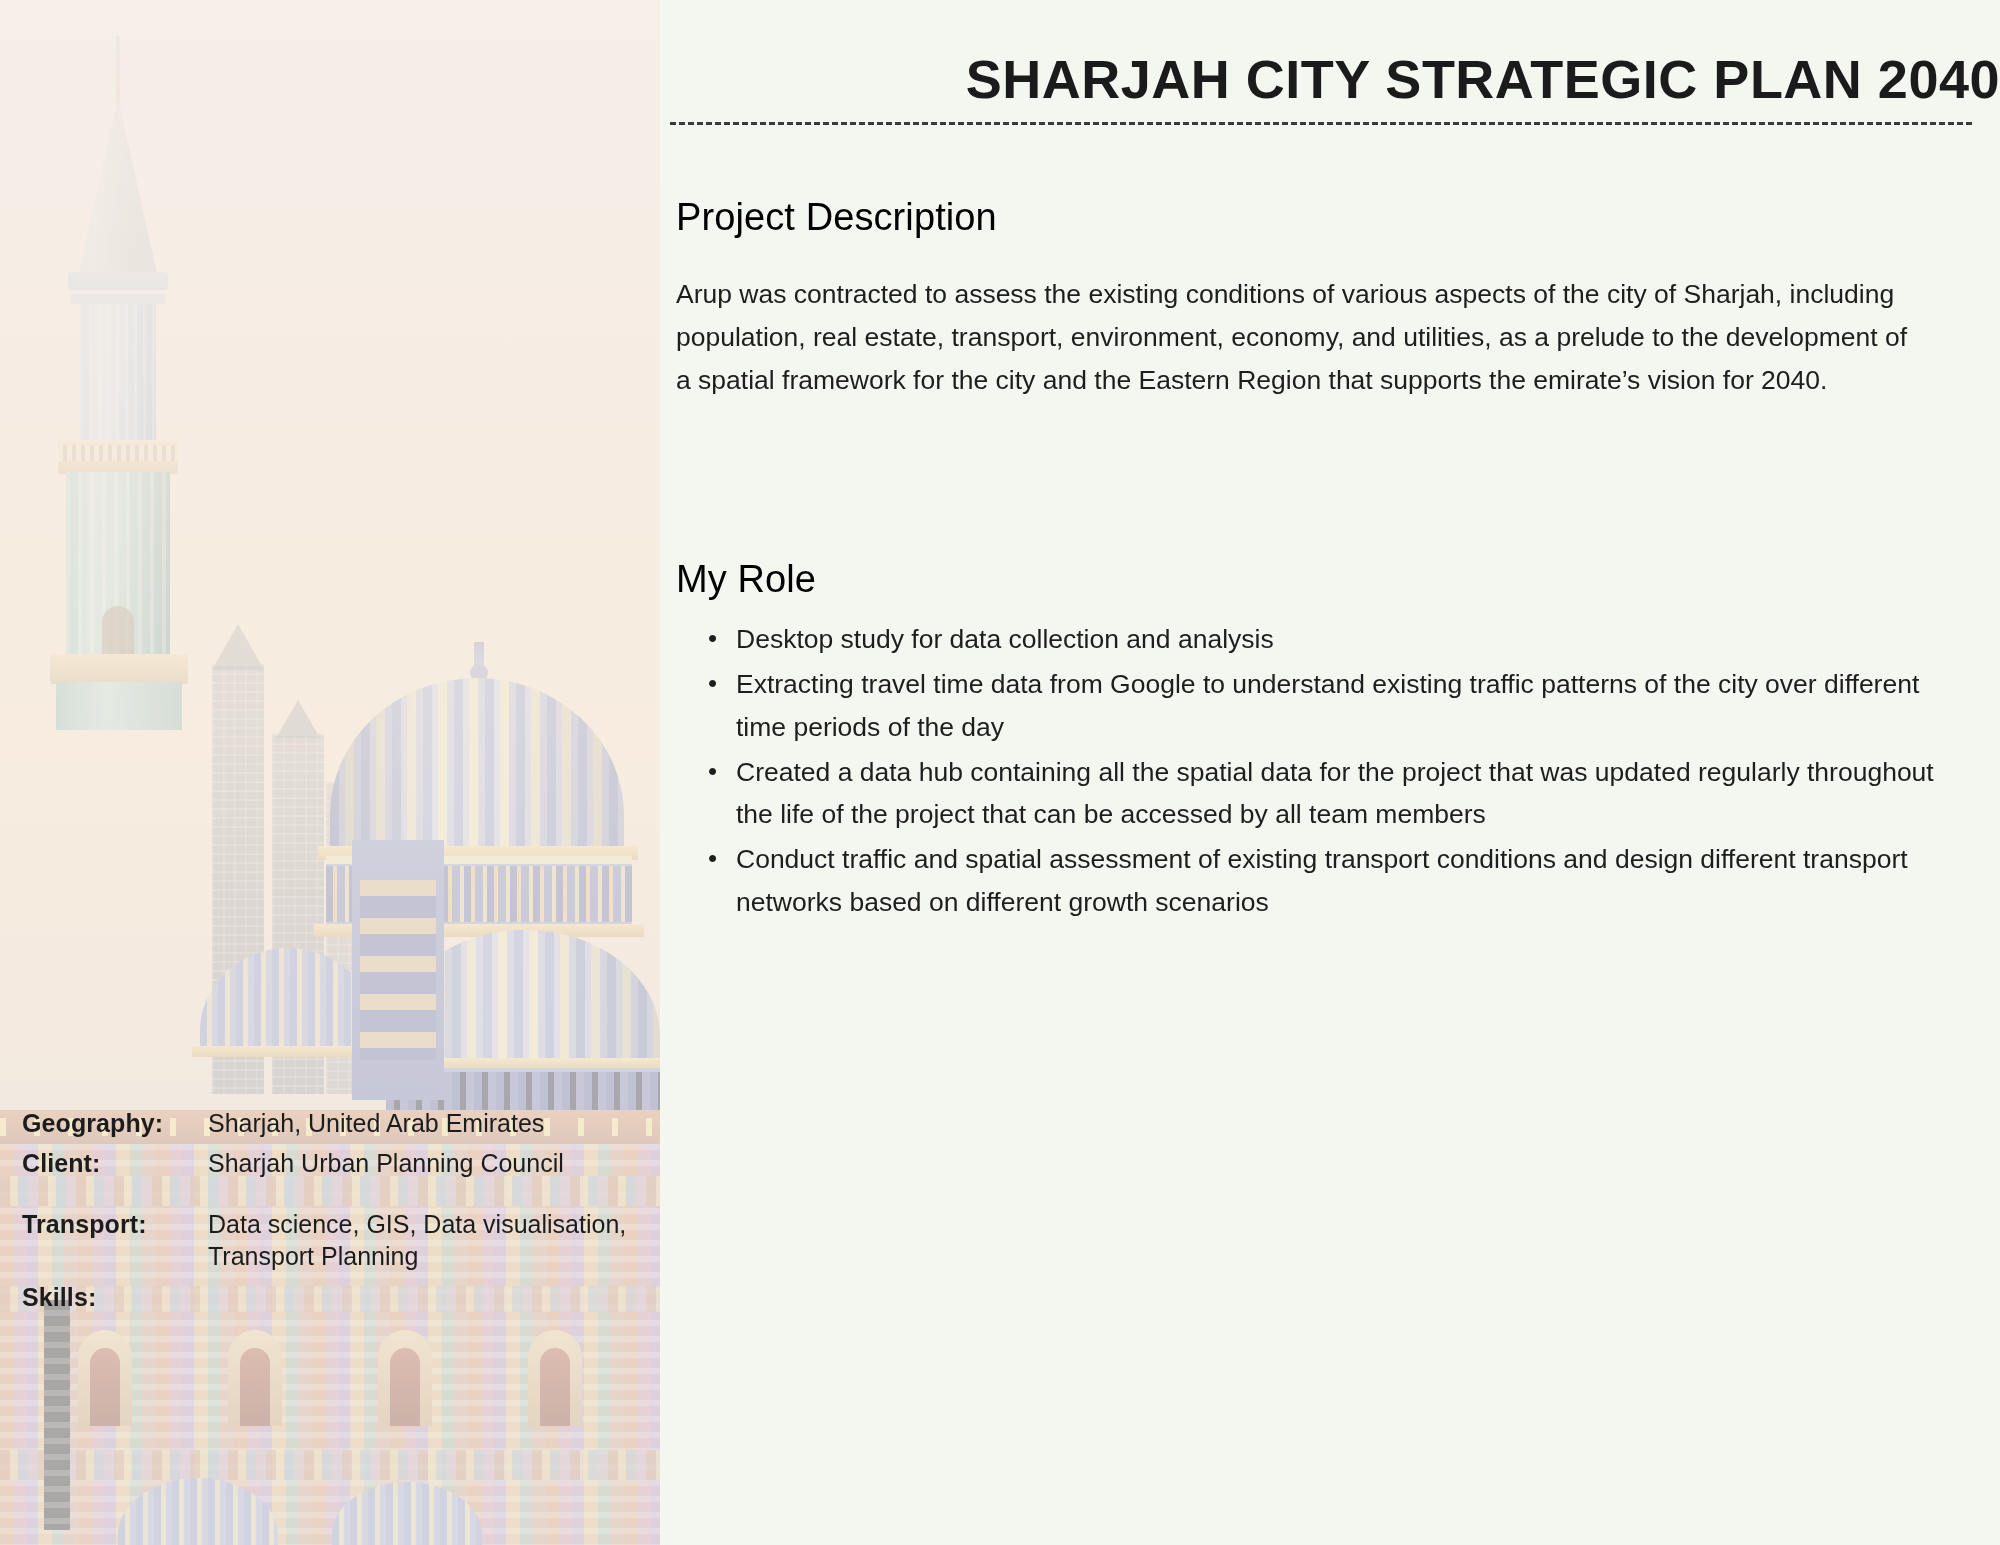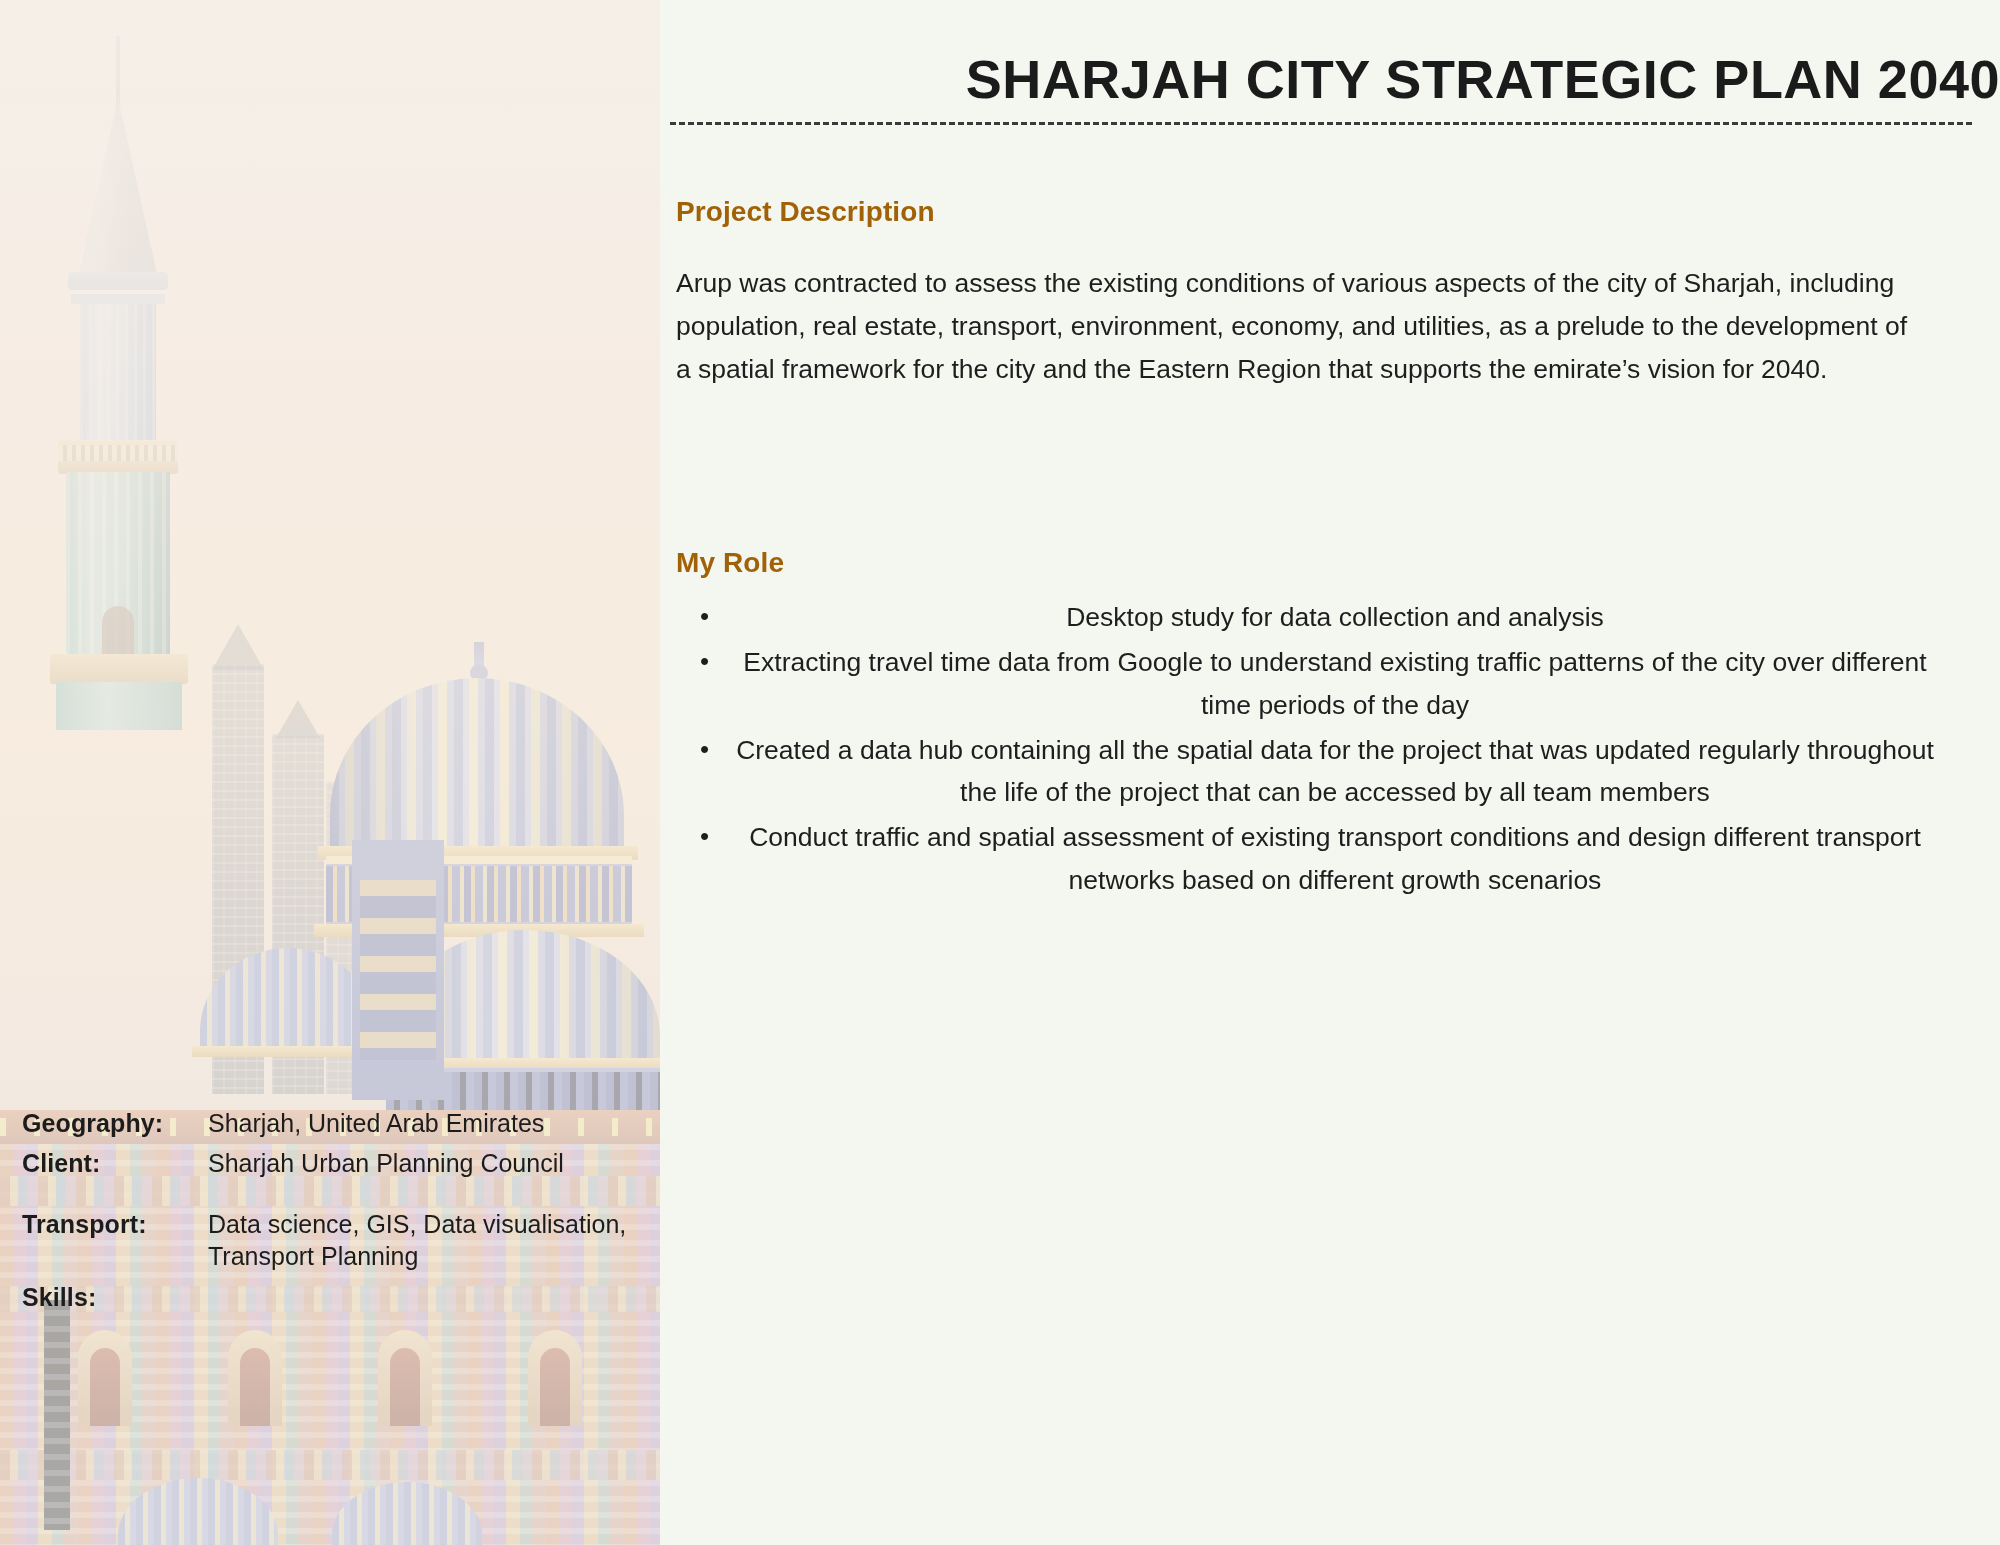--- a/index.html
+++ b/index.html
@@ -318,23 +318,23 @@
   }
 
   .body {
     position: absolute;
     left: 16px;
     right: 26px;
     top: 196px;
   }
 
   .h2 {
-    font-size: 28px;
-    font-weight: 700;
-    color: #a16207;
+    font-size: 38px;
+    font-weight: 400;
+    color: #000000;
     letter-spacing: .1px;
     margin-bottom: 34px;
   }
 
   .para {
     font-size: 26.5px;
     line-height: 1.62;
     color: #1e1e1e;
     max-width: 1245px;
   }
@@ -345,23 +345,22 @@
 
   .intro {
     font-size: 26.5px;
     line-height: 1.55;
     color: #1e1e1e;
     margin-bottom: 4px;
   }
 
   ul.tasks {
     list-style: none;
-    margin: 4px;
+    margin: 12px;
     padding: 0;
-    text-align: center;
   }
   ul.tasks li {
     position: relative;
     padding-left: 48px;
     font-size: 26.5px;
     line-height: 1.62;
     color: #1e1e1e;
     max-width: 1262px;
     margin-bottom: 2px;
   }

